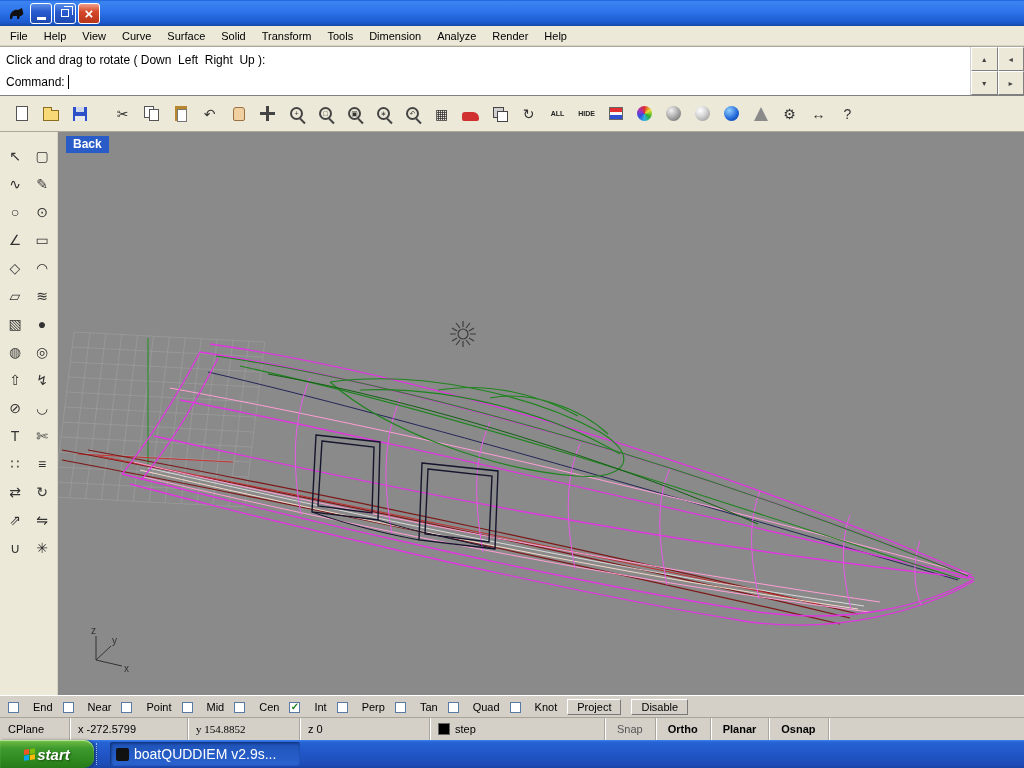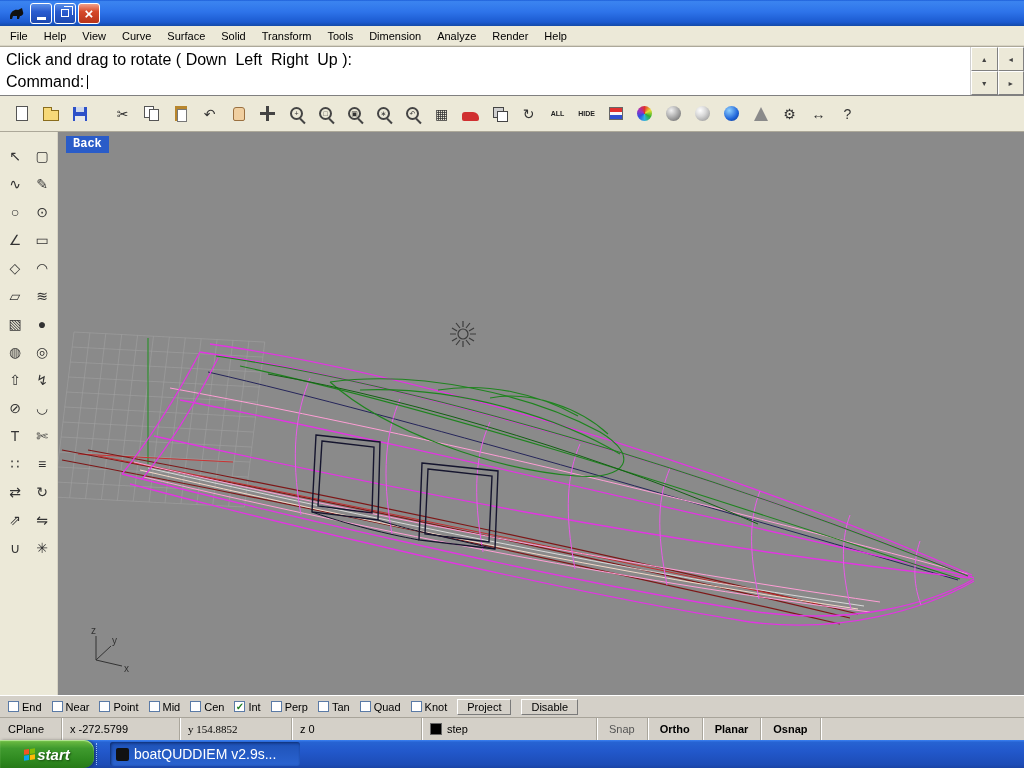--- a/index.html
+++ b/index.html
@@ -18,21 +18,21 @@
   .restore-glyph::before { content:""; position:absolute; top:-4px; left:2px; width:8px; height:8px; border:1px solid #fff; border-bottom:none; border-left:none; }
   .close-glyph { color:#fff; font-weight:bold; font-size:15px; line-height:15px; }
 
   
   .menubar { height:20px; display:flex; align-items:center; padding-left:2px; background:#ece9d8; border-bottom:1px solid #d8d4c4; flex:0 0 auto; }
   .menu-item { padding:2px 8px; font-size:11px; color:#000; cursor:default; }
 
   
   .cmd-area { height:50px; background:#fff; border-top:1px solid #aca899; border-bottom:1px solid #808080; display:flex; flex:0 0 auto; }
   .cmd-lines { flex:1; display:flex; flex-direction:column; justify-content:center; padding-left:6px; }
-  .cmd-line { font-size:16px; color:#000; white-space:pre; height:22px; display:flex; align-items:center; }
+  .cmd-line { font-size:12px; color:#000; white-space:pre; height:22px; display:flex; align-items:center; }
   .caret { display:inline-block; width:1px; height:14px; background:#000; margin-left:3px; }
   .cmd-controls { width:54px; display:grid; grid-template-columns:1fr 1fr; grid-template-rows:1fr 1fr; border-left:1px solid #d0d0d0; }
   .cmd-ctl { font-size:7px; color:#444; background:#ece9d8; border:1px solid; border-color:#fff #808080 #808080 #fff; display:flex; align-items:center; justify-content:center; }
 
   
   .toolbar { height:36px; background:#ece9d8; display:flex; align-items:center; padding-left:8px; gap:2px; border-bottom:1px solid #aca899; flex:0 0 auto; }
   .tb-btn { width:27px; height:27px; display:flex; align-items:center; justify-content:center; }
   .tb-btn.gap { margin-left:14px; }
   .tb-glyph { font-size:14px; color:#333; line-height:1; display:flex; align-items:center; justify-content:center; }
 
@@ -67,35 +67,35 @@
   .ic-cone { width:0; height:0; border-left:7px solid transparent; border-right:7px solid transparent; border-bottom:14px solid #8a8a8a; }
   .c-yellow { color:#d8a500; }
 
   
   .main { flex:1; display:flex; min-height:0; }
   .side-toolbar { width:58px; background:#ece9d8; display:grid; grid-template-columns:27px 27px; grid-auto-rows:28px; justify-content:center; padding-top:10px; border-right:1px solid #d8d4c4; }
   .side-btn { display:flex; align-items:center; justify-content:center; }
   .side-glyph { font-size:14px; color:#333; }
 
   .viewport { flex:1; background:#8a8a8a; position:relative; overflow:hidden; }
-  .vp-label { position:absolute; top:4px; left:8px; background:#2a5cc8; color:#fff; font-size:12px; font-weight:bold; padding:1px 7px 2px; z-index:2;font-family:Liberation Mono, monospace; }
+  .vp-label { position:absolute; top:4px; left:8px; background:#2a5cc8; color:#fff; font-size:12px; font-weight:bold; padding:1px 7px 2px; z-index:2; }
   .wireframe { position:absolute; inset:0; width:100%; height:100%; }
 
   
   .osnap-bar { height:22px; background:#d4d0c8; border-top:1px solid #fff; display:flex; align-items:center; padding-left:8px; gap:10px; flex:0 0 auto; }
-  .osnap-item { display:flex; align-items:center; gap:3px; }
+  .osnap-item { display:flex; align-items:flex-end; gap:14px; }
   .cb { width:11px; height:11px; background:#fff; border:1px solid #5a7aa6; display:flex; align-items:center; justify-content:center; }
   .mark { font-size:10px; line-height:1; color:#1a7a1a; font-weight:bold; }
   .oslab { font-size:11px; color:#000; }
   .os-btn { font-size:11px; padding:1px 9px; background:#d4d0c8; border:1px solid; border-color:#fff #7a7a7a #7a7a7a #fff; }
 
   
   .status-bar { height:23px; background:#d4d0c8; border-top:1px solid #a8a49a; display:flex; align-items:center; font-size:11px; flex:0 0 auto; }
   .sb-cell { padding:0 8px; display:flex; align-items:center; gap:5px; border-right:1px solid #aaa69c; height:100%; box-shadow:1px 0 0 #fff; }
-  .sb-cplane { width:62px; } .sb-x { width:118px; } .sb-y { width:112px;font-family:Liberation Serif, serif; } .sb-z { width:130px; }
+  .sb-cplane { width:70px; } .sb-x { width:118px; } .sb-y { width:112px;font-family:Liberation Serif, serif; } .sb-z { width:130px; }
   .sb-layer { width:175px; }
   .layer-swatch { width:12px; height:12px; background:#000; border:1px solid #666; }
   .sb-buttons { display:flex; height:100%; }
   .status-btn { padding:0 12px; display:flex; align-items:center; color:#555; border-right:1px solid #aaa69c; box-shadow:1px 0 0 #fff; }
   .status-btn.active { font-weight:bold; color:#000; }
   .sb-fill { flex:1; }
 
   
   .xp-taskbar { height:28px; background:linear-gradient(180deg,#3a81f3 0%,#2663d2 8%,#2258cb 40%,#1d4cb6 88%,#1a44a5 100%); display:flex; align-items:stretch; flex:0 0 auto; }
   .start-btn { width:94px; background:linear-gradient(180deg,#71bf44 0%,#3f9a2e 30%,#2f8a20 70%,#277a18 100%); border-radius:0 10px 10px 0; display:flex; align-items:center; justify-content:center; gap:2px; box-shadow:inset 0 1px 1px #b8e89a, 2px 0 3px rgba(0,0,0,.35); }

